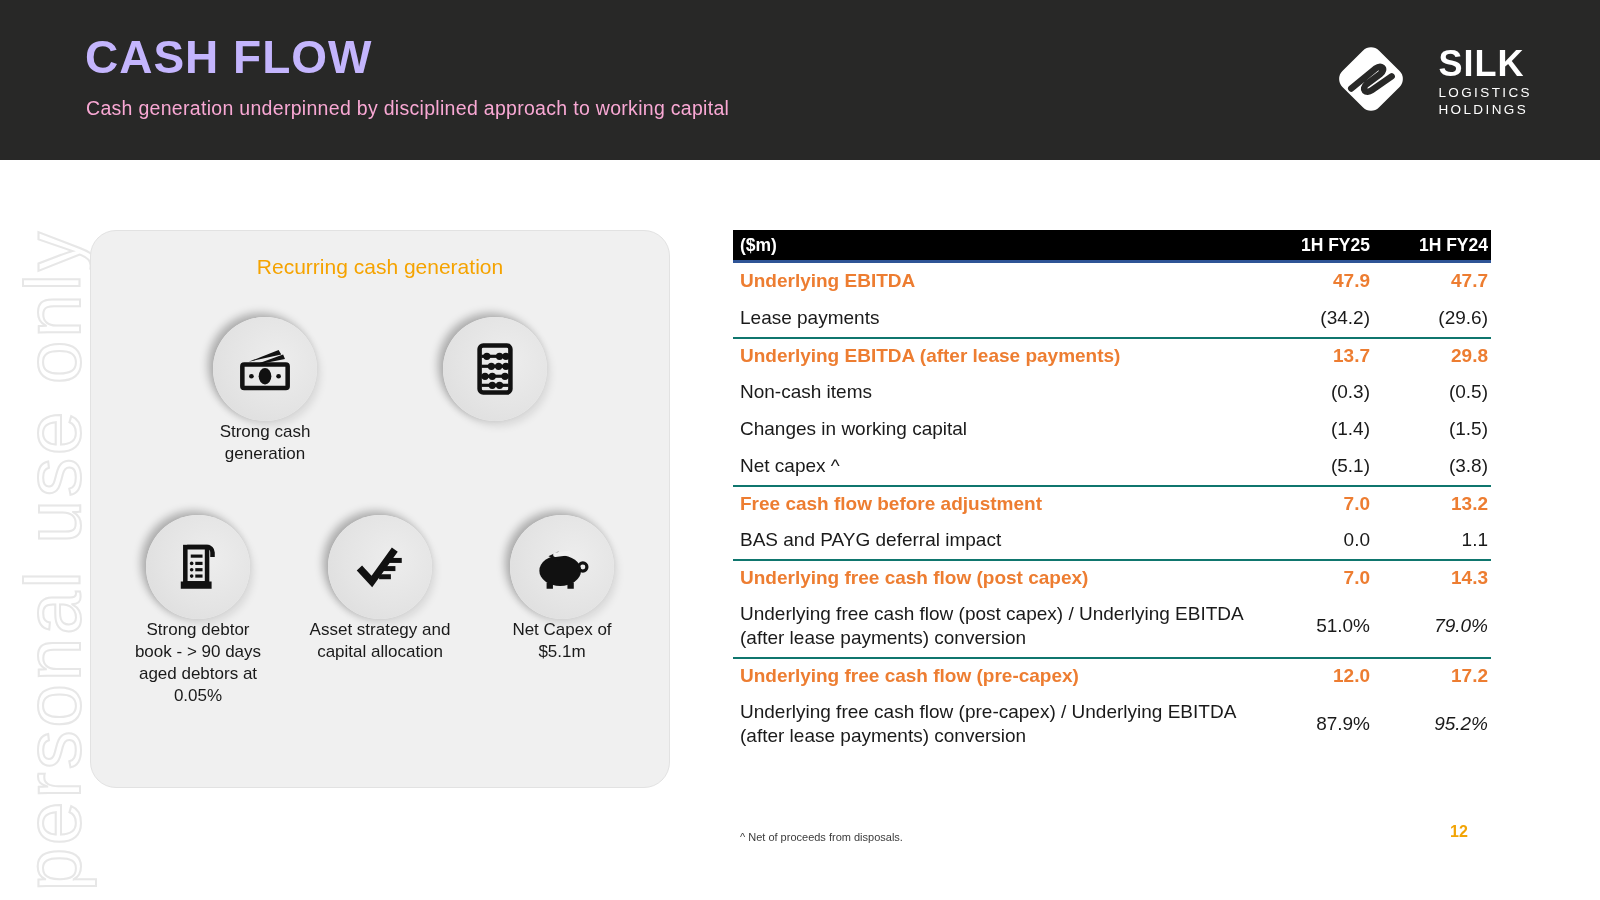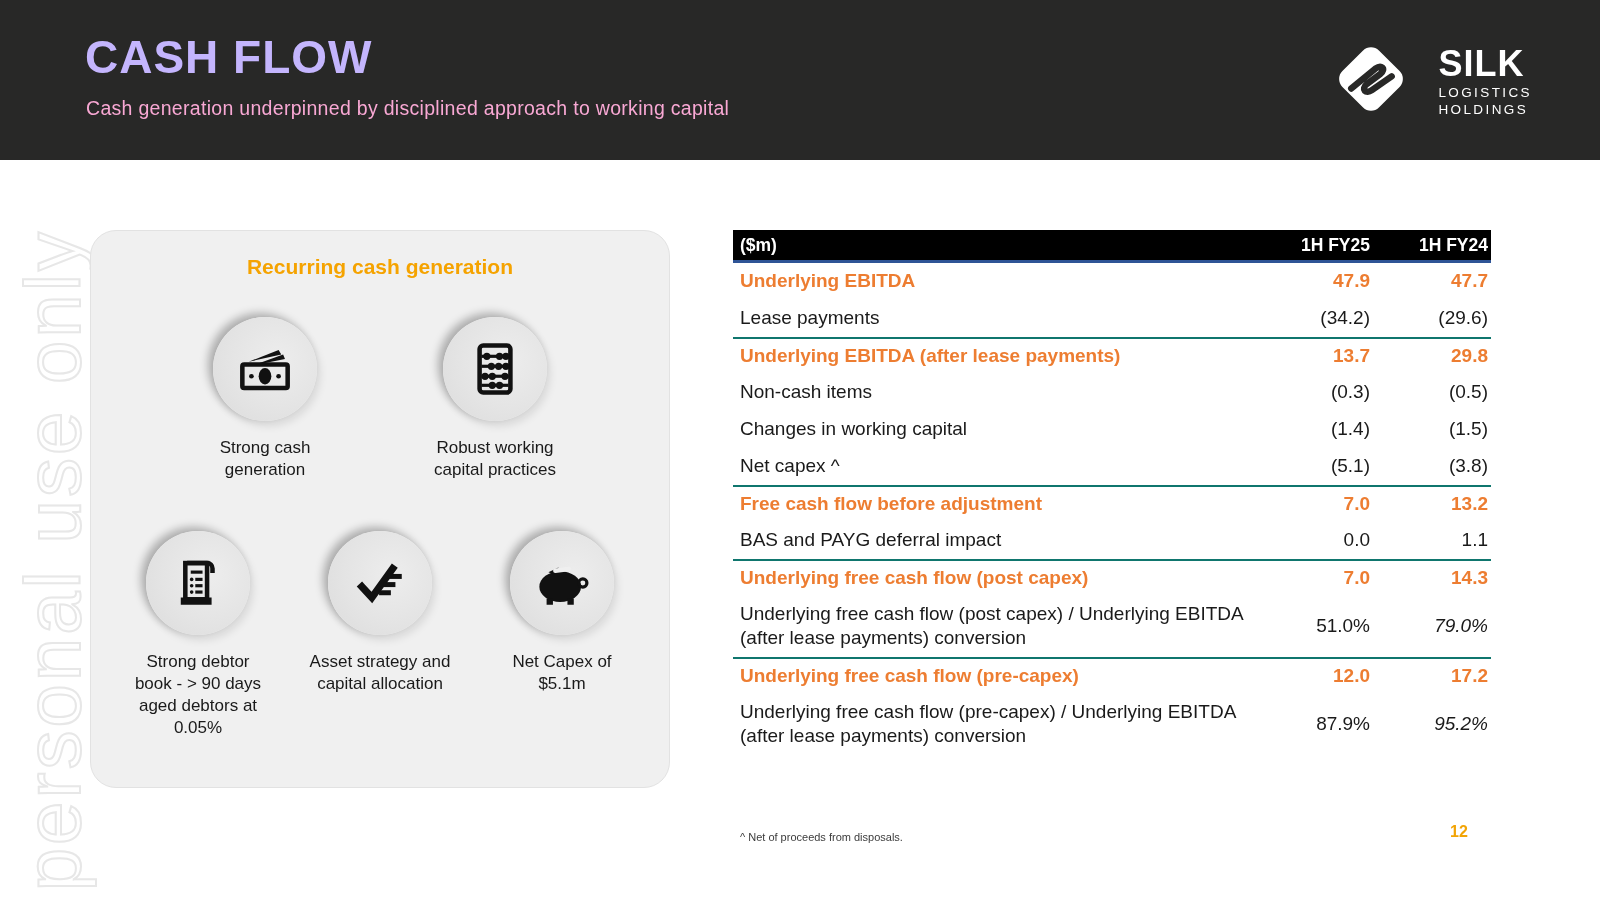--- a/index.html
+++ b/index.html
@@ -20,29 +20,29 @@
   .logo-sub { font-size:13.5px; font-weight:400; letter-spacing:2.4px; margin-top:4px; }
 
   
   .watermark { position:absolute; left:8px; top:1042px; transform:rotate(-90deg);
                transform-origin:0 0; white-space:nowrap; font-size:78px; letter-spacing:3px;
                color:transparent; -webkit-text-stroke:2px #e7e7e7; z-index:0; }
 
   
   .card { position:absolute; left:90px; top:230px; width:580px; height:558px;
           background:#f0f0f0; border:1px solid #e2e2e2; border-radius:26px; z-index:2; }
-  .card-title { text-align:center; margin-top:24px; font-size:21px; font-weight:700; color:#F5A300; }
+  .card-title { text-align:center; margin-top:24px; font-size:21px; font-weight:400; color:#F5A300; }
   .card-row1 { display:flex; justify-content:center; gap:60px; margin-top:38px; }
   .card-row2 { display:flex; justify-content:space-between; padding:0 22px; margin-top:50px; }
   .card-item { display:flex; flex-direction:column; align-items:center; width:170px; }
   .icon-circle { width:104px; height:104px; border-radius:50%;
                  background:radial-gradient(circle at 62% 42%, #ededed 0%, #e4e4e4 55%, #dbdbdb 100%);
                  box-shadow:-5px -4px 9px rgba(0,0,0,0.28), 3px 5px 8px rgba(0,0,0,0.10);
                  display:flex; align-items:center; justify-content:center; }
-  .card-label { margin-top:16px; width:160px; text-align:center; font-size:17px;
+  .card-label { width:160px; text-align:center; font-size:17px;
                 line-height:1.3; color:#1a1a1a; }
   .card-label.w130 { width:132px; }
 
   
   .fintable { position:absolute; left:733px; top:230px; width:758px; z-index:2;
               font-size:19px; color:#1a1a1a; }
   .t-head { display:grid; grid-template-columns:1fr 112px 118px; align-items:center;
             background:#000; color:#fff; font-weight:700; height:33px;
             border-bottom:3px solid #2F5496; font-size:17.5px; }
   .t-row { display:grid; grid-template-columns:1fr 112px 118px; align-items:center;
@@ -118,21 +118,20 @@
             <circle cx="28" cy="29" r="4" fill="#111"></circle>
               <circle cx="36" cy="29" r="4" fill="#111"></circle>
               <circle cx="44" cy="29" r="4" fill="#111"></circle>
             <circle cx="21" cy="40" r="4" fill="#111"></circle>
               <circle cx="29" cy="40" r="4" fill="#111"></circle>
               <circle cx="43" cy="40" r="4" fill="#111"></circle>
             <circle cx="29" cy="50" r="4" fill="#111"></circle>
               <circle cx="37" cy="50" r="4" fill="#111"></circle>
           </svg>
         </div>
-        <div class="card-label">Robust working capital practices</div>
       </div>
     </div>
 
     <div class="card-row2">
       <div class="card-item">
         <div class="icon-circle">
           <svg class="icon-svg" viewBox="0 0 64 64">
             <path d="M20 10 h22 a6 6 0 0 1 6 6 v5" fill="none" stroke="#111" stroke-width="5"></path>
             <rect x="18" y="10" width="24" height="40" fill="none" stroke="#111" stroke-width="5"></rect>
             <line x1="24" y1="20" x2="37" y2="20" stroke="#111" stroke-width="3.5"></line>

